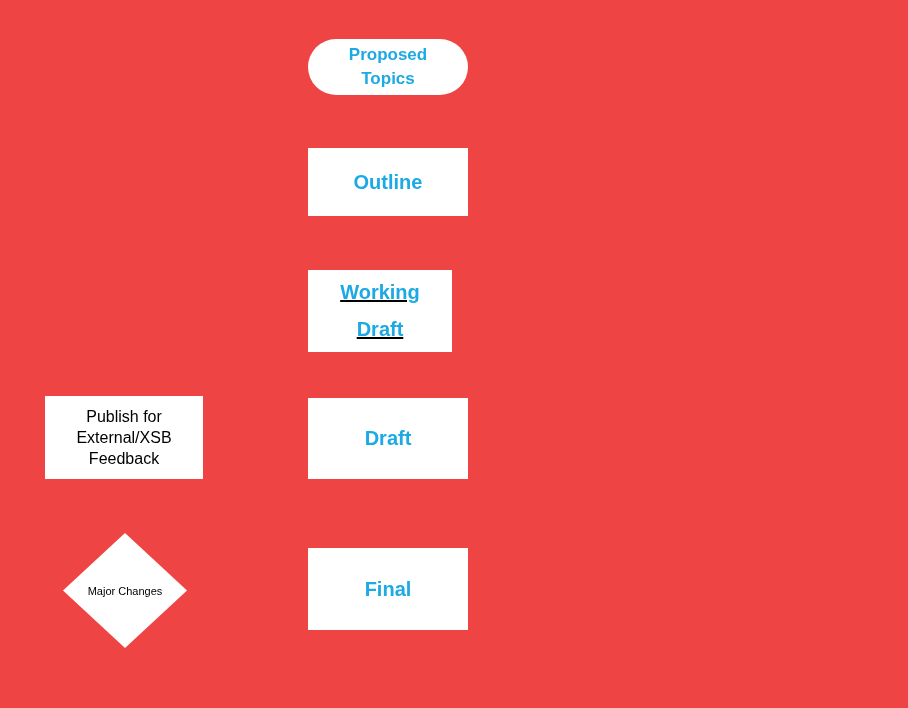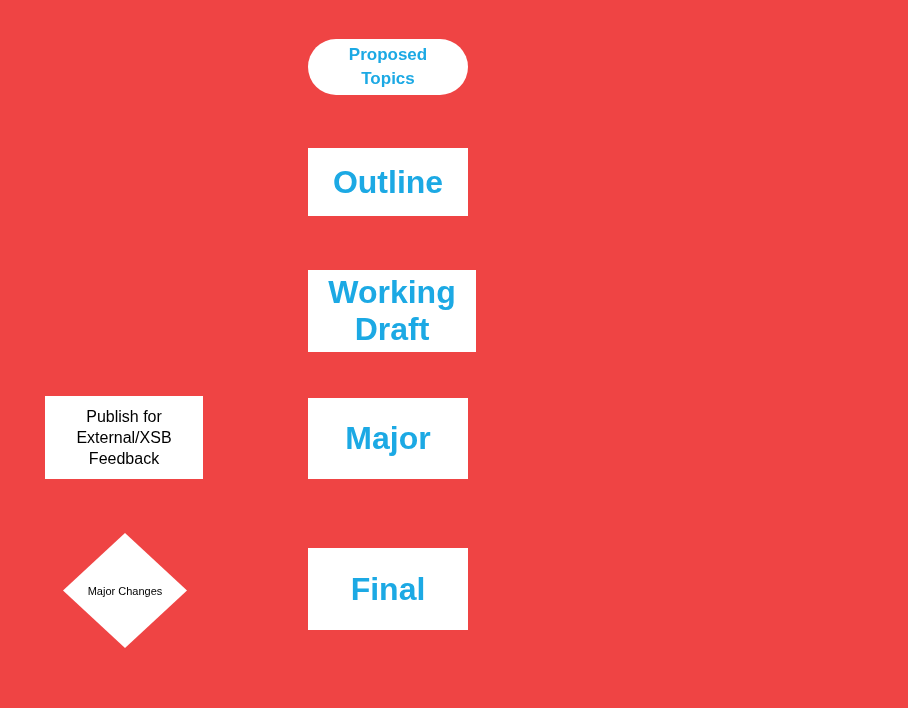--- a/index.html
+++ b/index.html
@@ -36,26 +36,26 @@
     left: 308px; top: 39px;
     width: 160px; height: 56px;
     border-radius: 28px;
     padding: 0 24px;
   }
   .pill .label {
     font-size: 17px;
     line-height: 24px;
   }
   .rect-big .label {
-    font-size: 32px;
+    font-size: 20px;
     line-height: 37px;
     text-align: center;
   }
   .node-outline       { left: 308px; top: 148px; width: 160px; height: 68px; padding: 0 10px; }
-  .node-working-draft { left: 308px; top: 270px; width: 168px; height: 82px; padding: 0 10px; }
+  .node-working-draft { left: 308px; top: 270px; width: 144px; height: 82px; padding: 0 10px; text-decoration: underline; }
   .node-draft         { left: 308px; top: 398px; width: 160px; height: 81px; padding: 0 10px; }
   .node-final         { left: 308px; top: 548px; width: 160px; height: 82px; padding: 0 10px; }
   
   .side-node .label {
     color: #000000;
     font-weight: normal;
   }
   .node-publish {
     left: 45px; top: 396px;
     width: 158px; height: 83px;
@@ -88,21 +88,21 @@
 
   <div class="node main-node rect-big node-outline">
     <div class="label">Outline</div>
   </div>
 
   <div class="node main-node rect-big node-working-draft">
     <div class="label">Working Draft</div>
   </div>
 
   <div class="node main-node rect-big node-draft">
-    <div class="label">Major</div>
+    <div class="label">Draft</div>
   </div>
 
   <div class="node side-node node-publish">
     <div class="label">Publish for External/XSB Feedback</div>
   </div>
 
   <div class="node main-node rect-big node-final">
     <div class="label">Final</div>
   </div>
 

